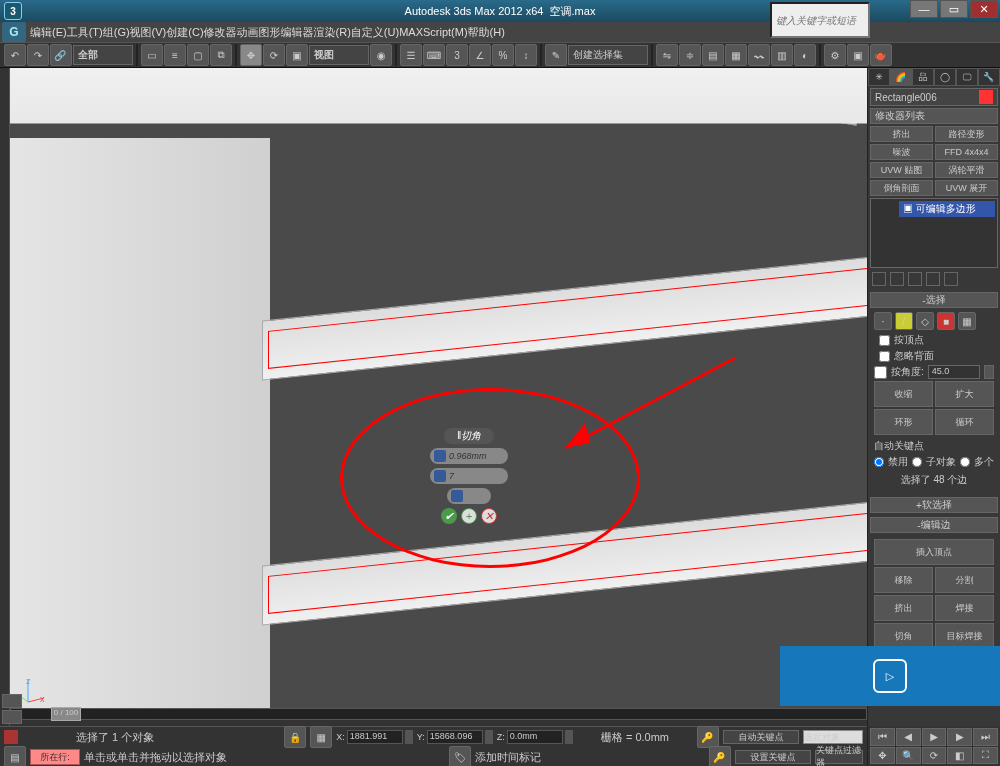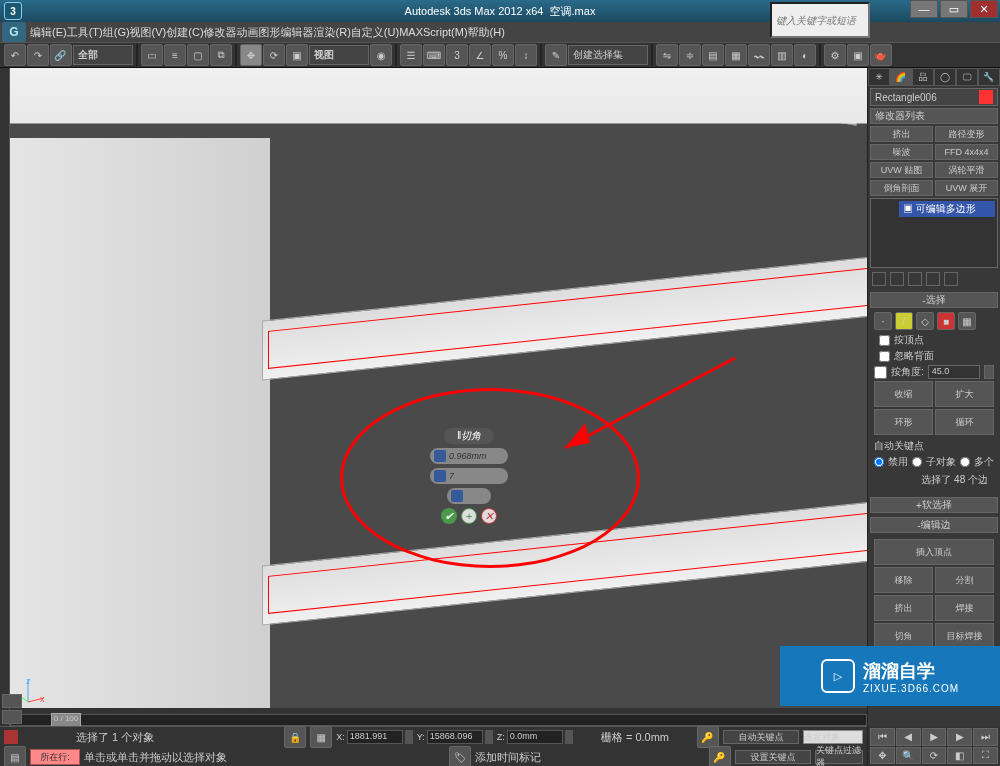--- a/index.html
+++ b/index.html
@@ -74,22 +74,22 @@
 .rollout-body{margin:0 4px;padding:2px;font-size:10px;}
 .chk{display:flex;align-items:center;gap:4px;margin:2px 5px;}
 .chk input{width:11px;height:11px;}
 .numfield{display:flex;align-items:center;gap:4px;margin:2px 0;}
 .numfield .nf{flex:1;height:14px;background:#333;border:1px solid #666;padding:0 3px;font-size:9px;}
 .numfield .spn{width:10px;height:14px;background:#555;border:1px solid #666;}
 .twobtn{display:grid;grid-template-columns:1fr 1fr;gap:2px;margin:2px 0;}
 .twobtn .b{height:26px;background:#555;border:1px solid #666;font-size:9px;display:flex;align-items:center;justify-content:center;}
 .radios{display:flex;gap:4px;margin:2px 0;align-items:center;}
 .radios input{width:10px;height:10px;}
-.selcount{text-align:right;margin:4px 6px;font-size:10px;}
-.timepanel{position:absolute;bottom:40px;left:10px;width:857px;height:18px;background:#333;display:flex;align-items:flex-end;}
+.selcount{text-align:center;margin:4px 6px;font-size:10px;}
+.timepanel{position:absolute;bottom:40px;left:10px;width:857px;height:18px;background:#333;display:flex;align-items:flex-start;}
 .keyframe{width:14px;height:14px;background:#a33;}
 .timetrack{flex:1;height:12px;background:#222;border:1px solid #555;position:relative;}
 .timetrack .marker{position:absolute;left:40px;top:-2px;width:30px;height:14px;background:#888;border:1px solid #aaa;font-size:8px;text-align:center;}
 
 .bottombar{position:absolute;bottom:0;left:0;width:867px;height:40px;background:#333;border-top:1px solid #555;}
 .bb-row1{height:20px;display:flex;align-items:center;gap:4px;padding:0 4px;}
 .bb-row2{height:20px;display:flex;align-items:center;gap:4px;padding:0 4px;}
 .pinkbtn{width:50px;height:16px;background:#f88;border:1px solid #a55;font-size:9px;display:flex;align-items:center;justify-content:center;color:#333;}
 .coord{display:flex;align-items:center;gap:2px;}
 .coord .lbl{font-size:9px;}
@@ -403,17 +403,13 @@
   <div class="pb">⏭</div>
   <div class="pb">✥</div>
   <div class="pb">🔍</div>
   <div class="pb">⟳</div>
   <div class="pb">◧</div>
   <div class="pb">⛶</div>
 </div>
 
 <div class="watermark">
   <div class="wlogo">▷</div>
-  <div class="wtext">
-    <div class="big">溜溜自学</div>
-    <div class="small">ZIXUE.3D66.COM</div>
-  </div>
 </div>
 
 </body></html>

